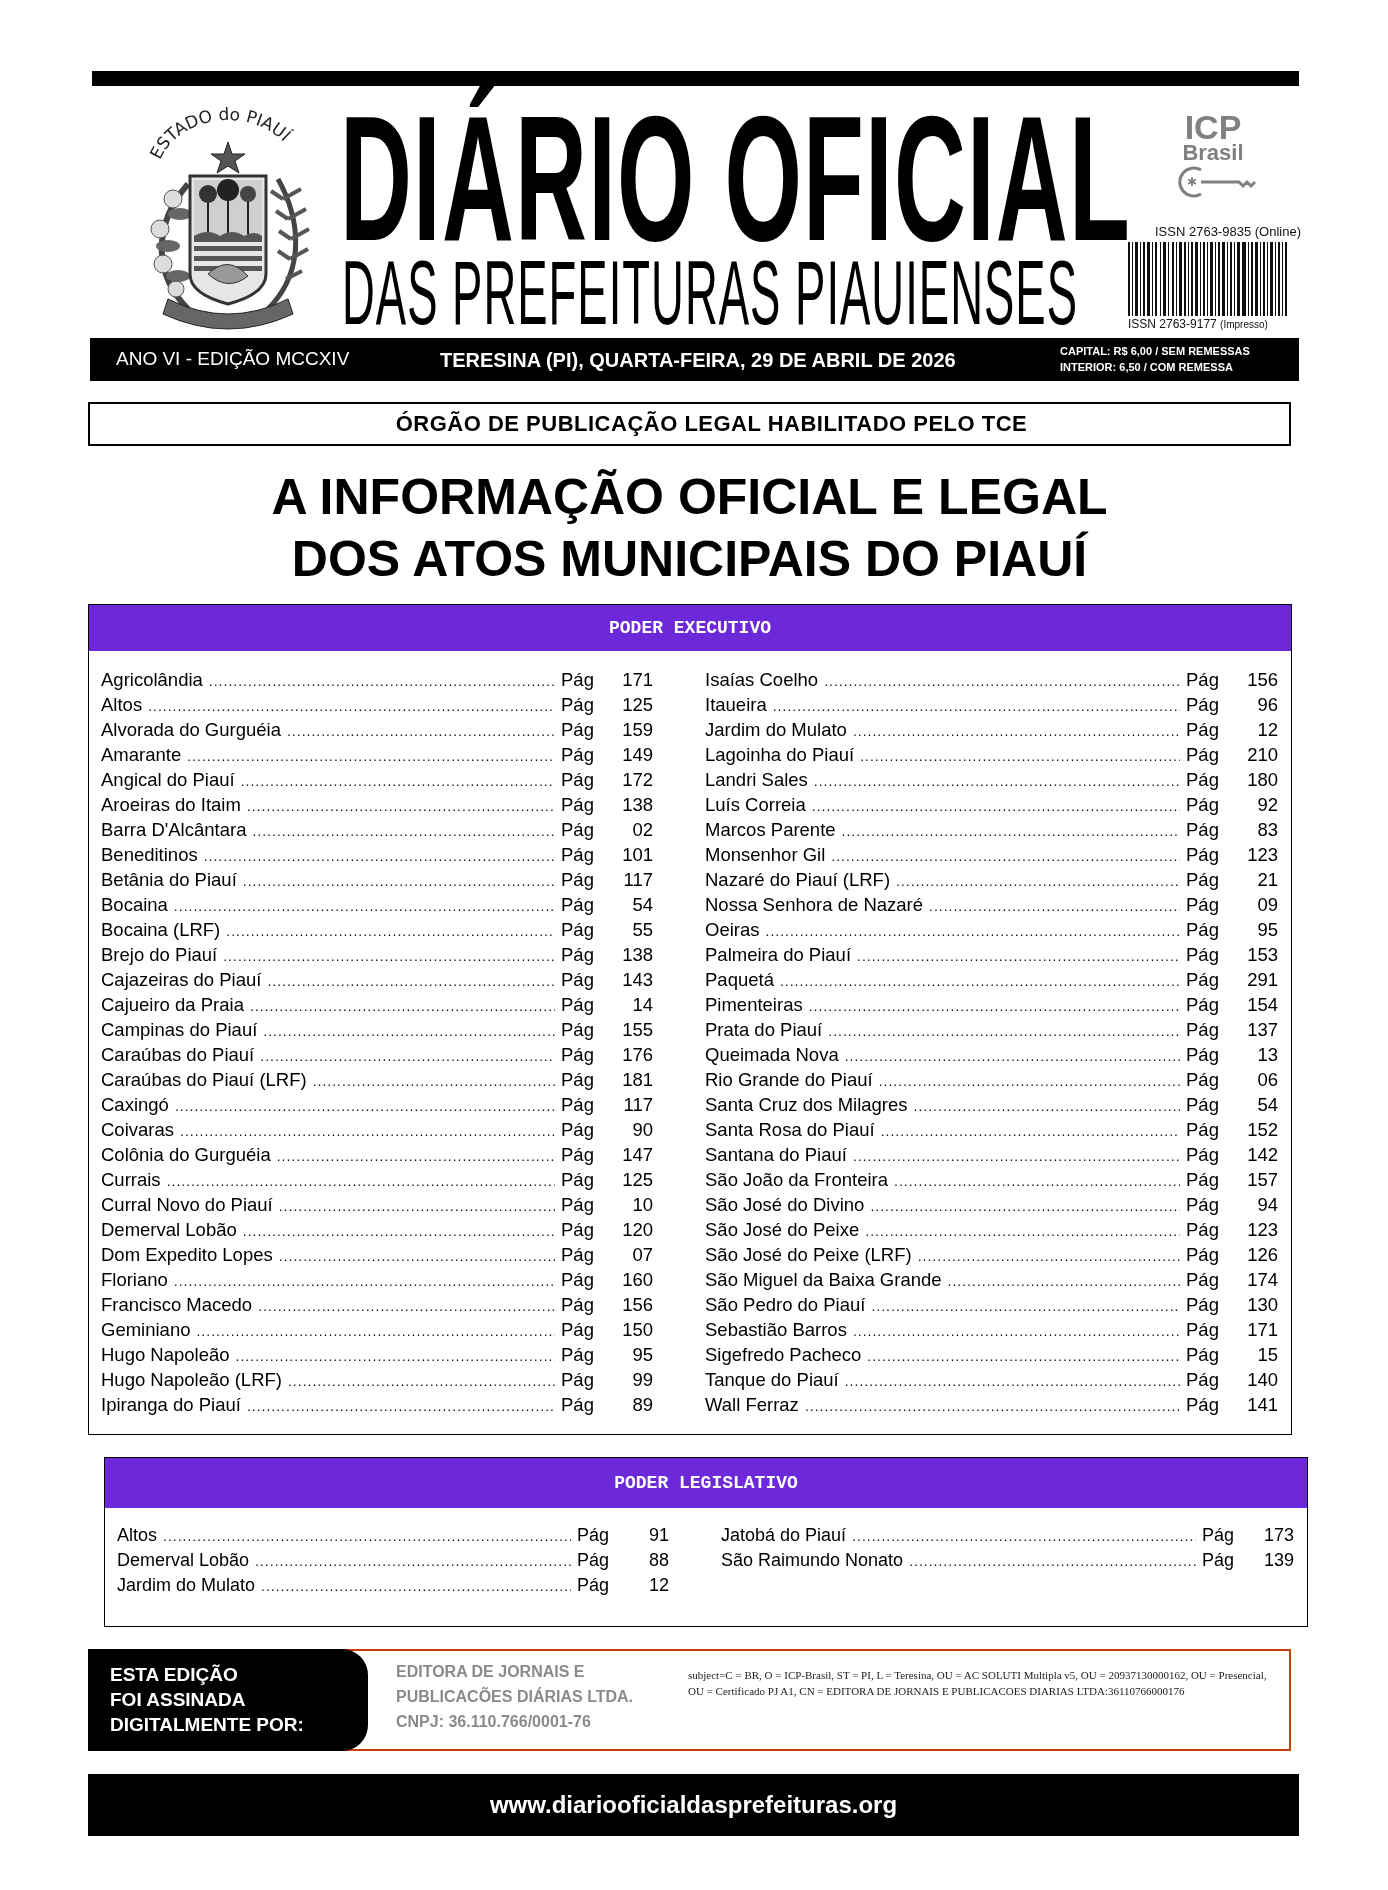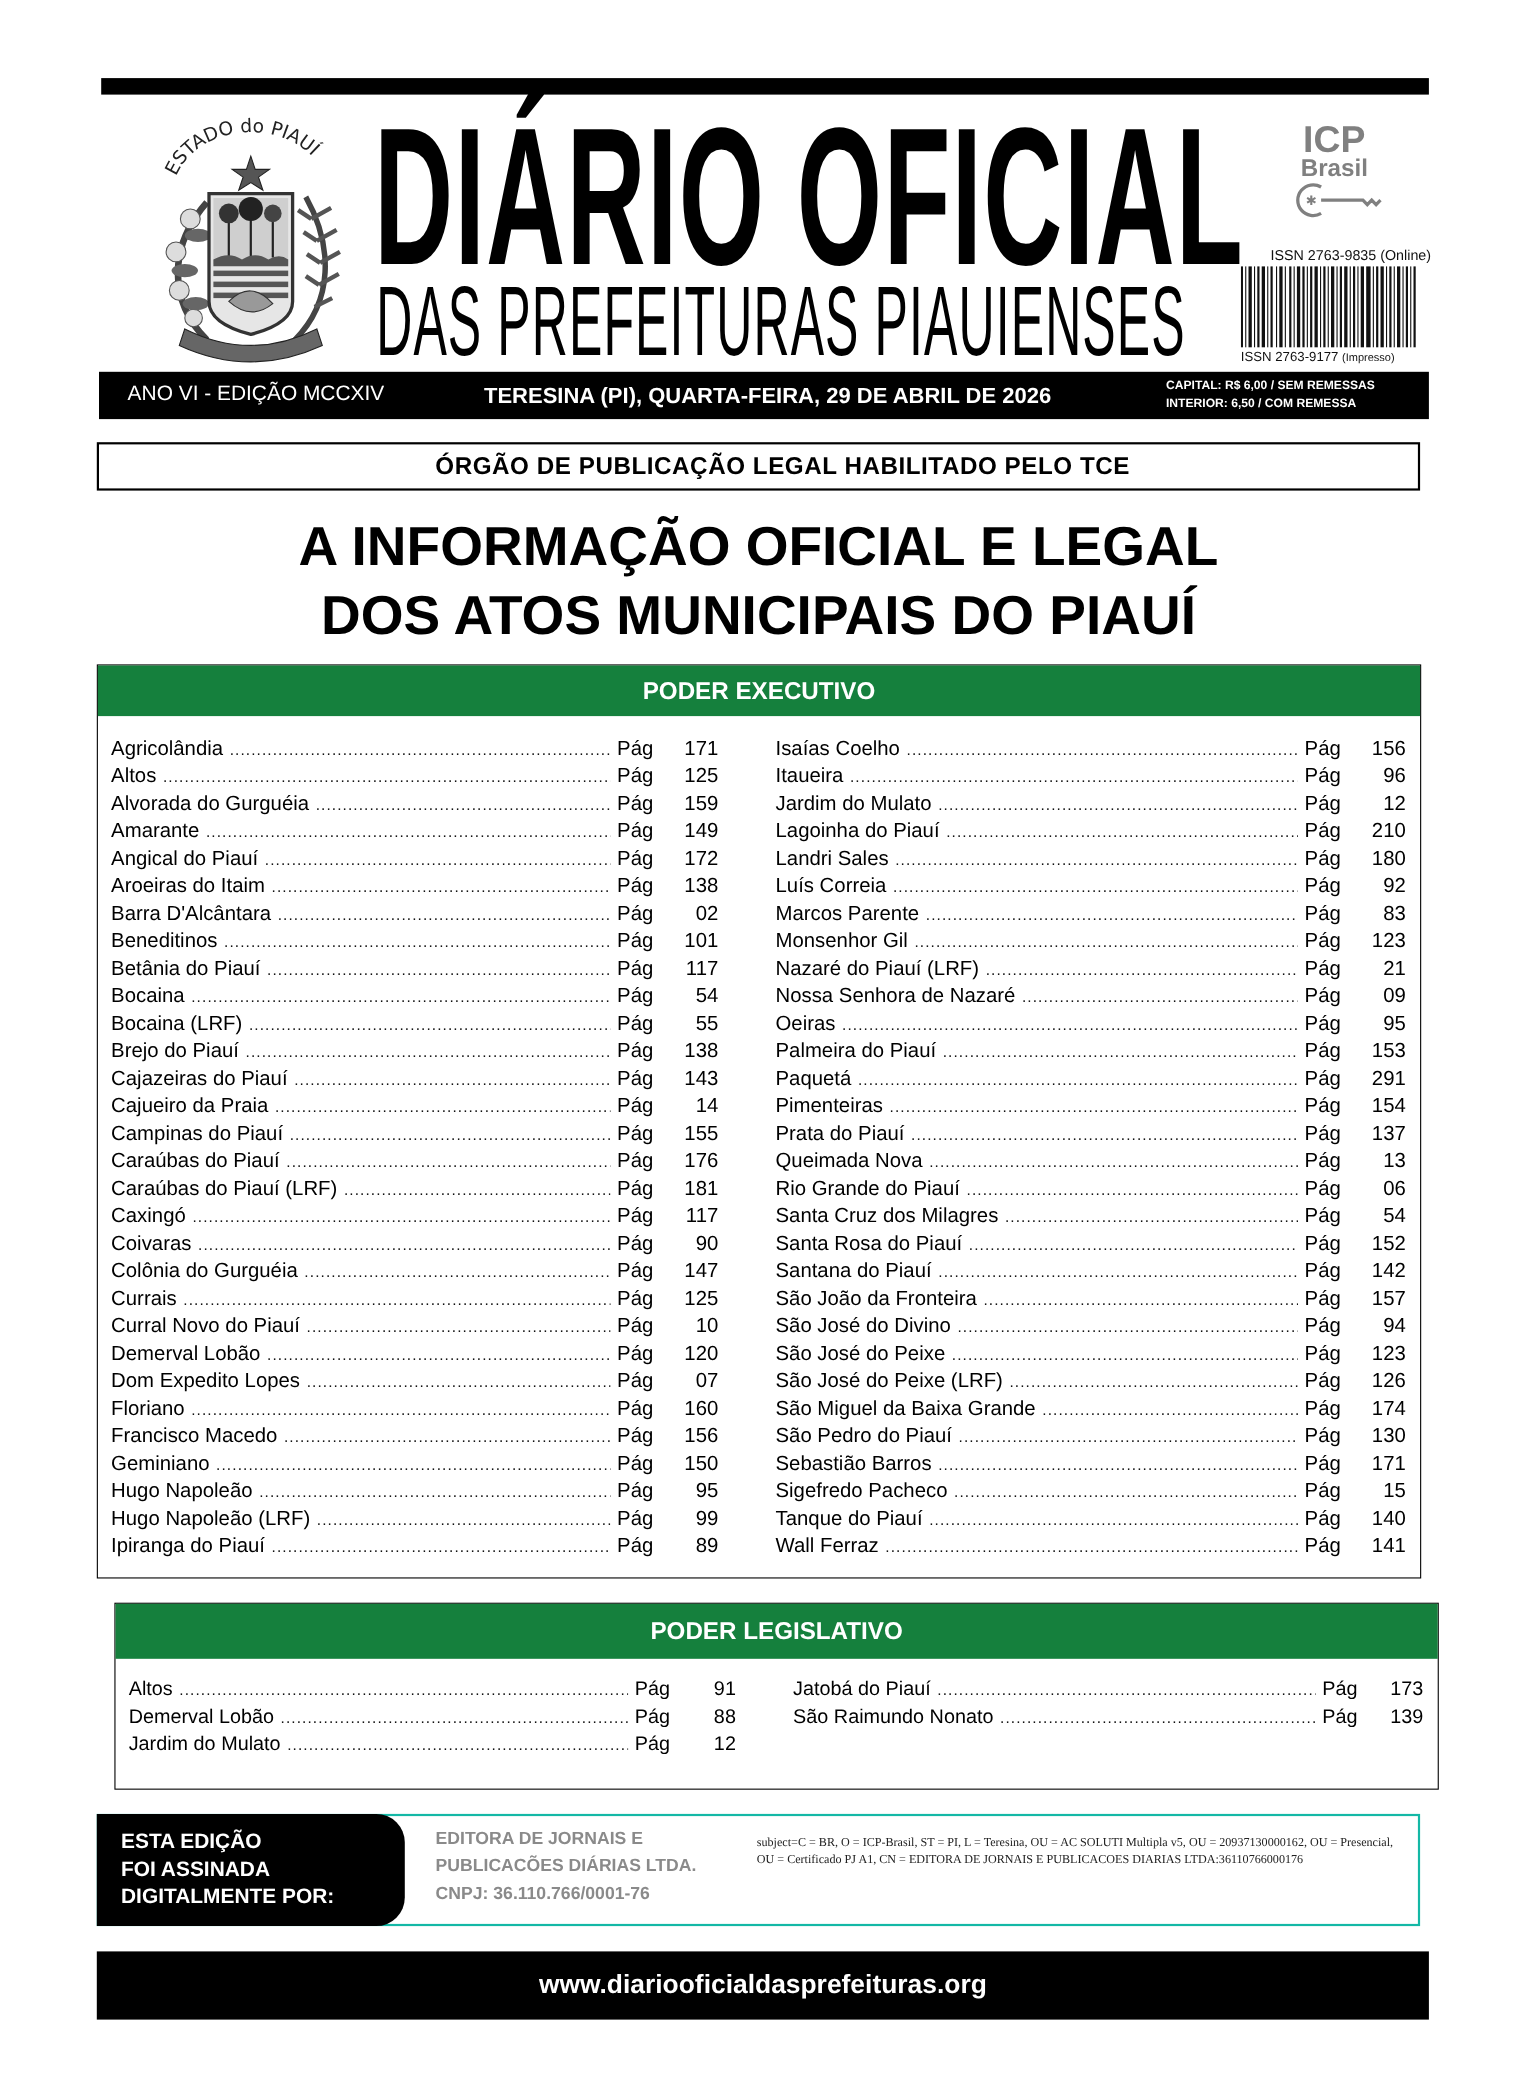--- a/index.html
+++ b/index.html
@@ -26,42 +26,42 @@
 
   
   .tce-box { left: 88px; top: 402px; width: 1199px; height: 40px; border: 2px solid #000; display: flex; align-items: center; justify-content: center; }
   .tce-text { font-size: 22px; font-weight: bold; letter-spacing: 0.5px; margin-left: 44px; }
 
   .headline { left: 88px; top: 466px; width: 1203px; text-align: center; font-weight: bold; font-size: 50px; line-height: 62px; }
   .headline div { white-space: nowrap; }
 
   
   .section { border: 1.5px solid #000; background: #fff; }
-  .section-head { background: #15803d; color: #fff; text-align: center; font-weight: bold; font-size: 22px; }
+  .section-head { background: #6d28d9; color: #fff; text-align: center; font-weight: bold; font-size: 18px; font-family: Liberation Mono, monospace; }
   .exec { left: 88px; top: 604px; width: 1202px; height: 829px; }
   .exec .section-head { height: 46px; line-height: 46px; }
   .legis { left: 88px; top: 1457px; width: 1202px; height: 168px; margin-left: 16px; }
   .legis .section-head { height: 50px; line-height: 50px; }
 
   .col { position: absolute; }
   .row { display: flex; align-items: baseline; height: 25px; font-size: 18.5px; line-height: 25px; white-space: nowrap; }
   .row .name { flex: 0 0 auto; }
   .row .dots { flex: 1 1 auto; overflow: hidden; margin: 0 6px 0 6px; letter-spacing: 1px; font-size: 14px; color: #111; }
   .row .dots::before { content: "................................................................................................................................................................................"; }
   .row .pag { flex: 0 0 auto; width: 48px; }
   .row .num { flex: 0 0 auto; width: 44px; text-align: right; }
 
   .exec .col-left { left: 12px; top: 62px; width: 552px; }
   .exec .col-right { left: 616px; top: 62px; width: 573px; }
   .legis .col-left { left: 12px; top: 65px; width: 552px; }
   .legis .col-right { left: 616px; top: 65px; width: 573px; }
   .legis .row { font-size: 18px; }
 
   
-  .sig-box { left: 88px; top: 1649px; width: 1199px; height: 98px; border: 2px solid #14b8a6; }
+  .sig-box { left: 88px; top: 1649px; width: 1199px; height: 98px; border: 2px solid #c2410c; }
   .sig-black { left: -2px; top: -2px; width: 280px; height: 102px; background: #000; color: #fff; border-radius: 0 26px 26px 0; }
   .sig-black div { position: absolute; left: 22px; font-size: 19px; font-weight: bold; line-height: 25px; }
   .sig-company { left: 306px; top: 8px; color: #8a8a8a; font-weight: bold; font-size: 16px; line-height: 25px; white-space: nowrap; }
   .sig-subject { left: 598px; top: 16px; width: 590px; font-family: "Liberation Serif", serif; font-size: 11px; line-height: 16px; color: #222; }
 
   .footer-bar { left: 88px; top: 1774px; width: 1211px; height: 62px; background: #000; display: flex; align-items: center; justify-content: center; }
   .footer-url { color: #fff; font-weight: bold; font-size: 24px; }
 </style>
 </head>
 <body>

